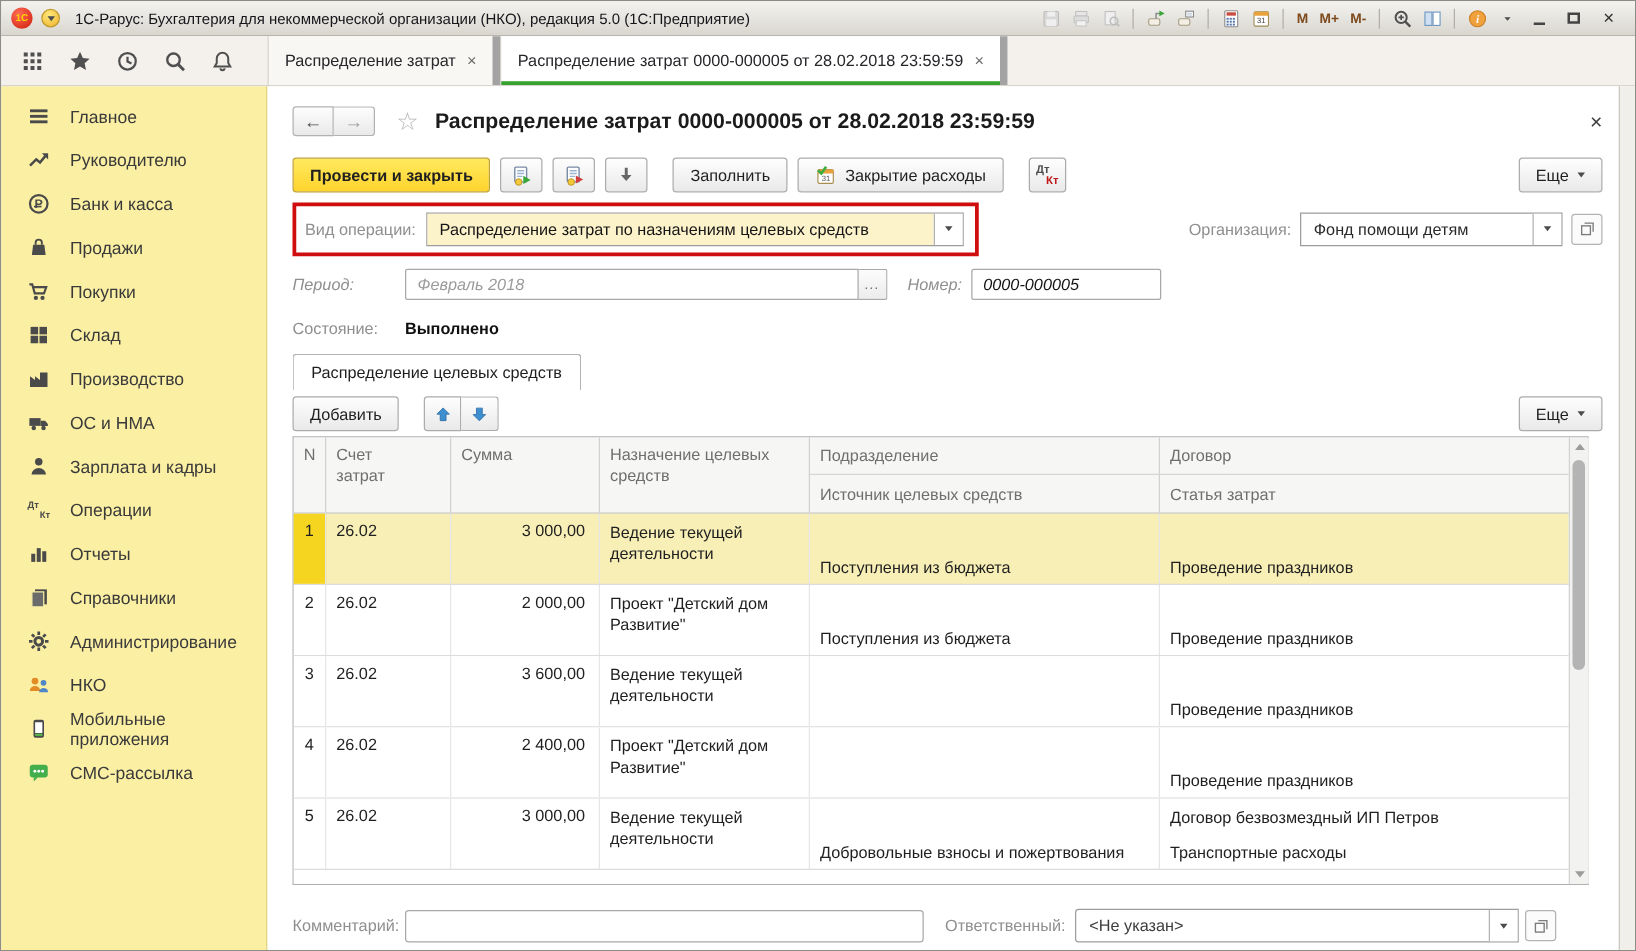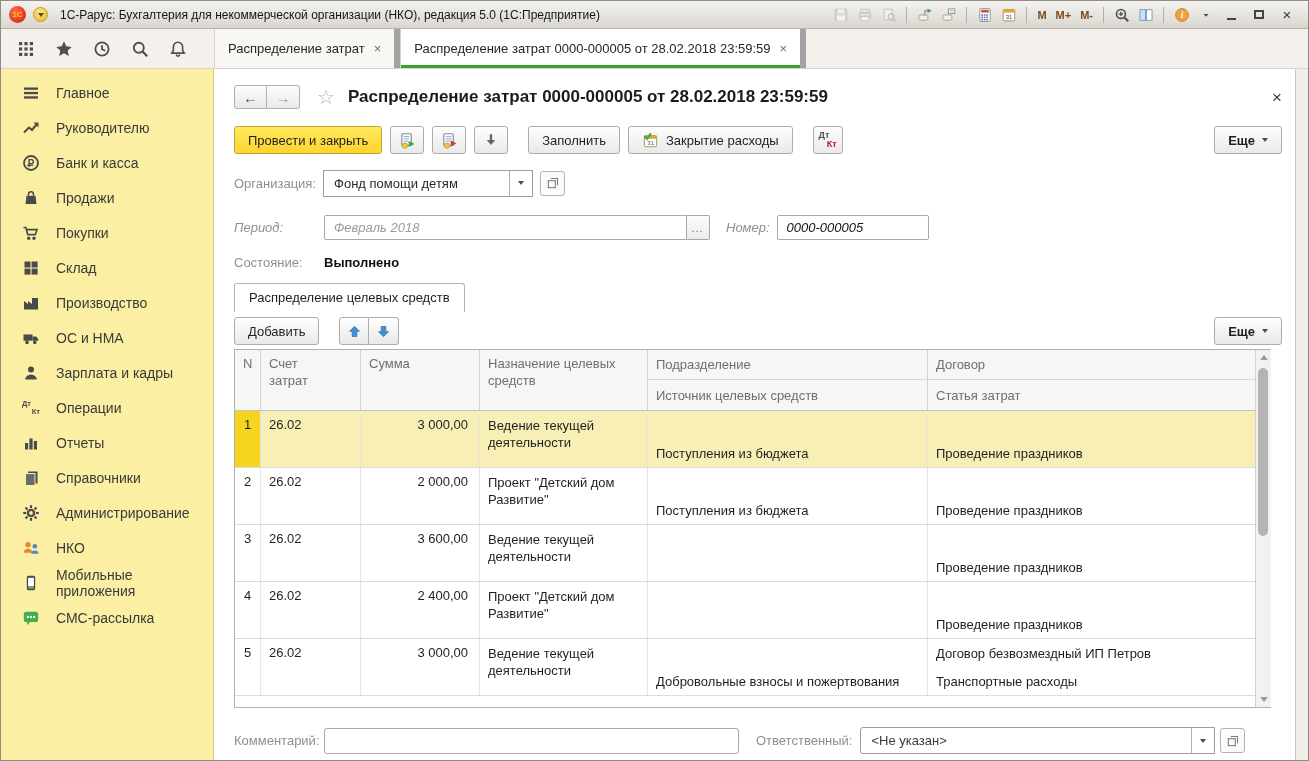--- a/index.html
+++ b/index.html
@@ -43,28 +43,28 @@
 .nav-row{margin-top:13px;height:30px;display:flex;align-items:center;padding-right:26px;}
 .nav-group{display:flex;}
 .nav-btn{width:33px;height:24px;border:1px solid #b1b1b1;background:linear-gradient(#fdfdfd,#e9e9e9);display:flex;align-items:center;justify-content:center;font-size:15px;color:#4f4f4f;}
 .nav-btn.back{border-radius:3px 0 0 3px;}
 .nav-btn.fwd{border-radius:0 3px 3px 0;border-left:none;color:#9a9a9a;}
 .doc-star{color:#b5b5b5;font-size:20px;margin:0 13px 0 17px;}
 .doc-title{font-size:17px;font-weight:bold;color:#1b1b1b;white-space:nowrap;}
 .doc-close{margin-left:auto;color:#3f3f3f;font-size:17px;line-height:1;}
 .toolbar-row{margin-top:13px;display:flex;align-items:center;gap:8px;padding-right:26px;height:30px;}
 .btn{height:28px;border:1px solid #acacac;border-radius:3px;background:linear-gradient(#fefefe,#e9e9e9);font-size:13px;color:#1f1f1f;display:inline-flex;align-items:center;justify-content:center;padding:0 13px;gap:7px;cursor:pointer;white-space:nowrap;}
-.btn.primary{background:linear-gradient(#ffe95e,#ffd42d);border-color:#c2a233;font-weight:normal;text-align:right;}
+.btn.primary{background:linear-gradient(#ffe95e,#ffd42d);border-color:#c2a233;font-weight:bold;text-align:right;}
 .btn.icon-only{width:34px;padding:0;}
 .btn.sq{width:30px;padding:0;position:relative;}
 .btn.sq b{position:absolute;font-size:9px;line-height:1;}
 .btn.sq b.dt{top:4px;left:5px;color:#4f4f4f;}
 .btn.sq b.kt{bottom:4px;right:5px;color:#c01818;}
 .gap12{width:4px;}
-.more-right{margin-left:auto;font-weight:bold;}
+.more-right{margin-left:auto;}
 
 .op-row{margin-top:5px;height:46px;display:flex;align-items:center;justify-content:space-between;padding-right:26px;}
 .red-box{display:flex;align-items:center;gap:8px;border:3px solid #cf0d0d;padding:5px 9px 5px 7px;background:#fff;}
 .flabel{font-size:13px;color:#8f8f8f;white-space:nowrap;}
 .combo{height:27px;border:1px solid #9d9d9d;display:flex;align-items:stretch;background:#fff;}
 .combo .val{display:flex;align-items:center;padding:0 10px;font-size:13px;color:#161616;white-space:nowrap;overflow:hidden;}
 .combo .dd{width:23px;border-left:1px solid #b3b3b3;display:flex;align-items:center;justify-content:center;background:#fff;}
 .combo.cream .val{background:#fdf3cb;width:405px;}
 .org-group{display:flex;align-items:center;gap:7px;}
 .combo.org .val{width:185px;color:#2a2a2a;}
@@ -527,20 +527,29 @@
             <b class="dt">Дт</b>
             <b class="kt">Кт</b>
           </button>
         <button class="btn more-right">
             <span>Еще</span>
             <span class="caret"></span>
           </button>
       </div>
 
       <div class="op-row">
+        <div class="red-box">
+          <span class="flabel">Вид операции:</span>
+          <div class="combo cream">
+            <span class="val">Распределение затрат по назначениям целевых средств</span>
+            <span class="dd">
+                <span class="caret"></span>
+              </span>
+          </div>
+        </div>
         <div class="org-group">
           <span class="flabel">Организация:</span>
           <div class="combo org">
             <span class="val">Фонд помощи детям</span>
             <span class="dd">
                 <span class="caret"></span>
               </span>
           </div>
           <span class="tool-sq">
               <span id="ic-open1">

